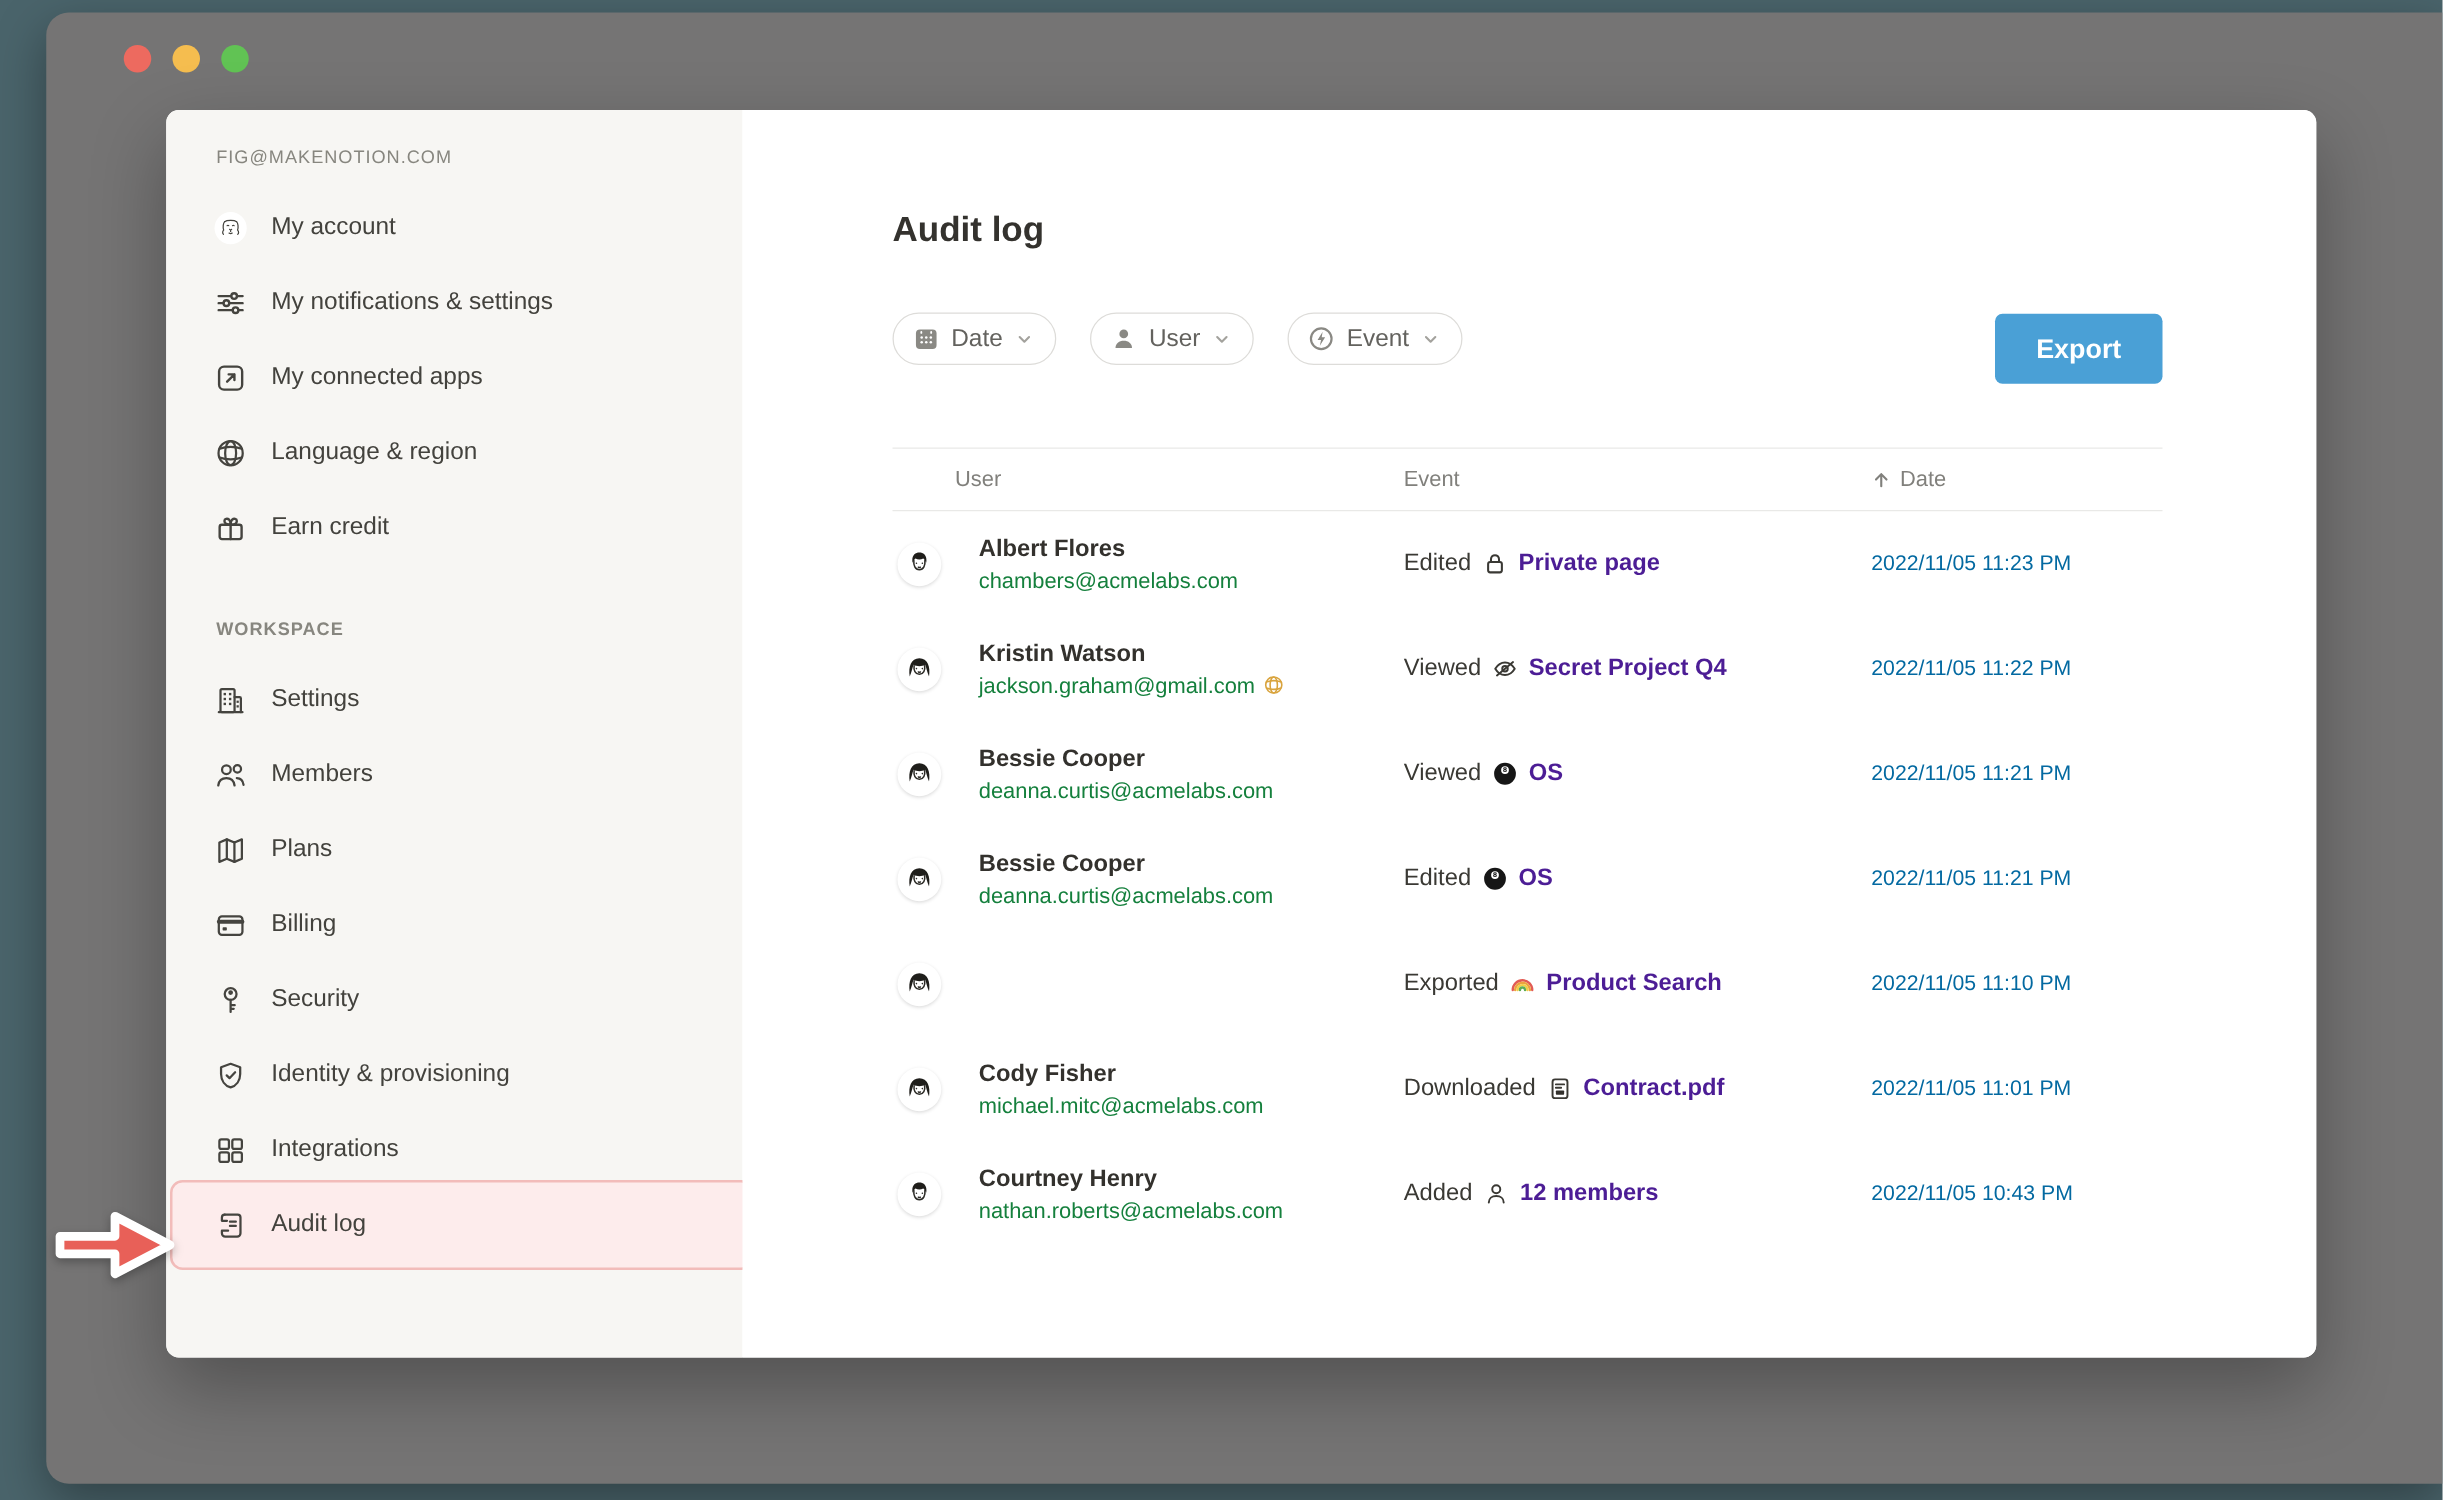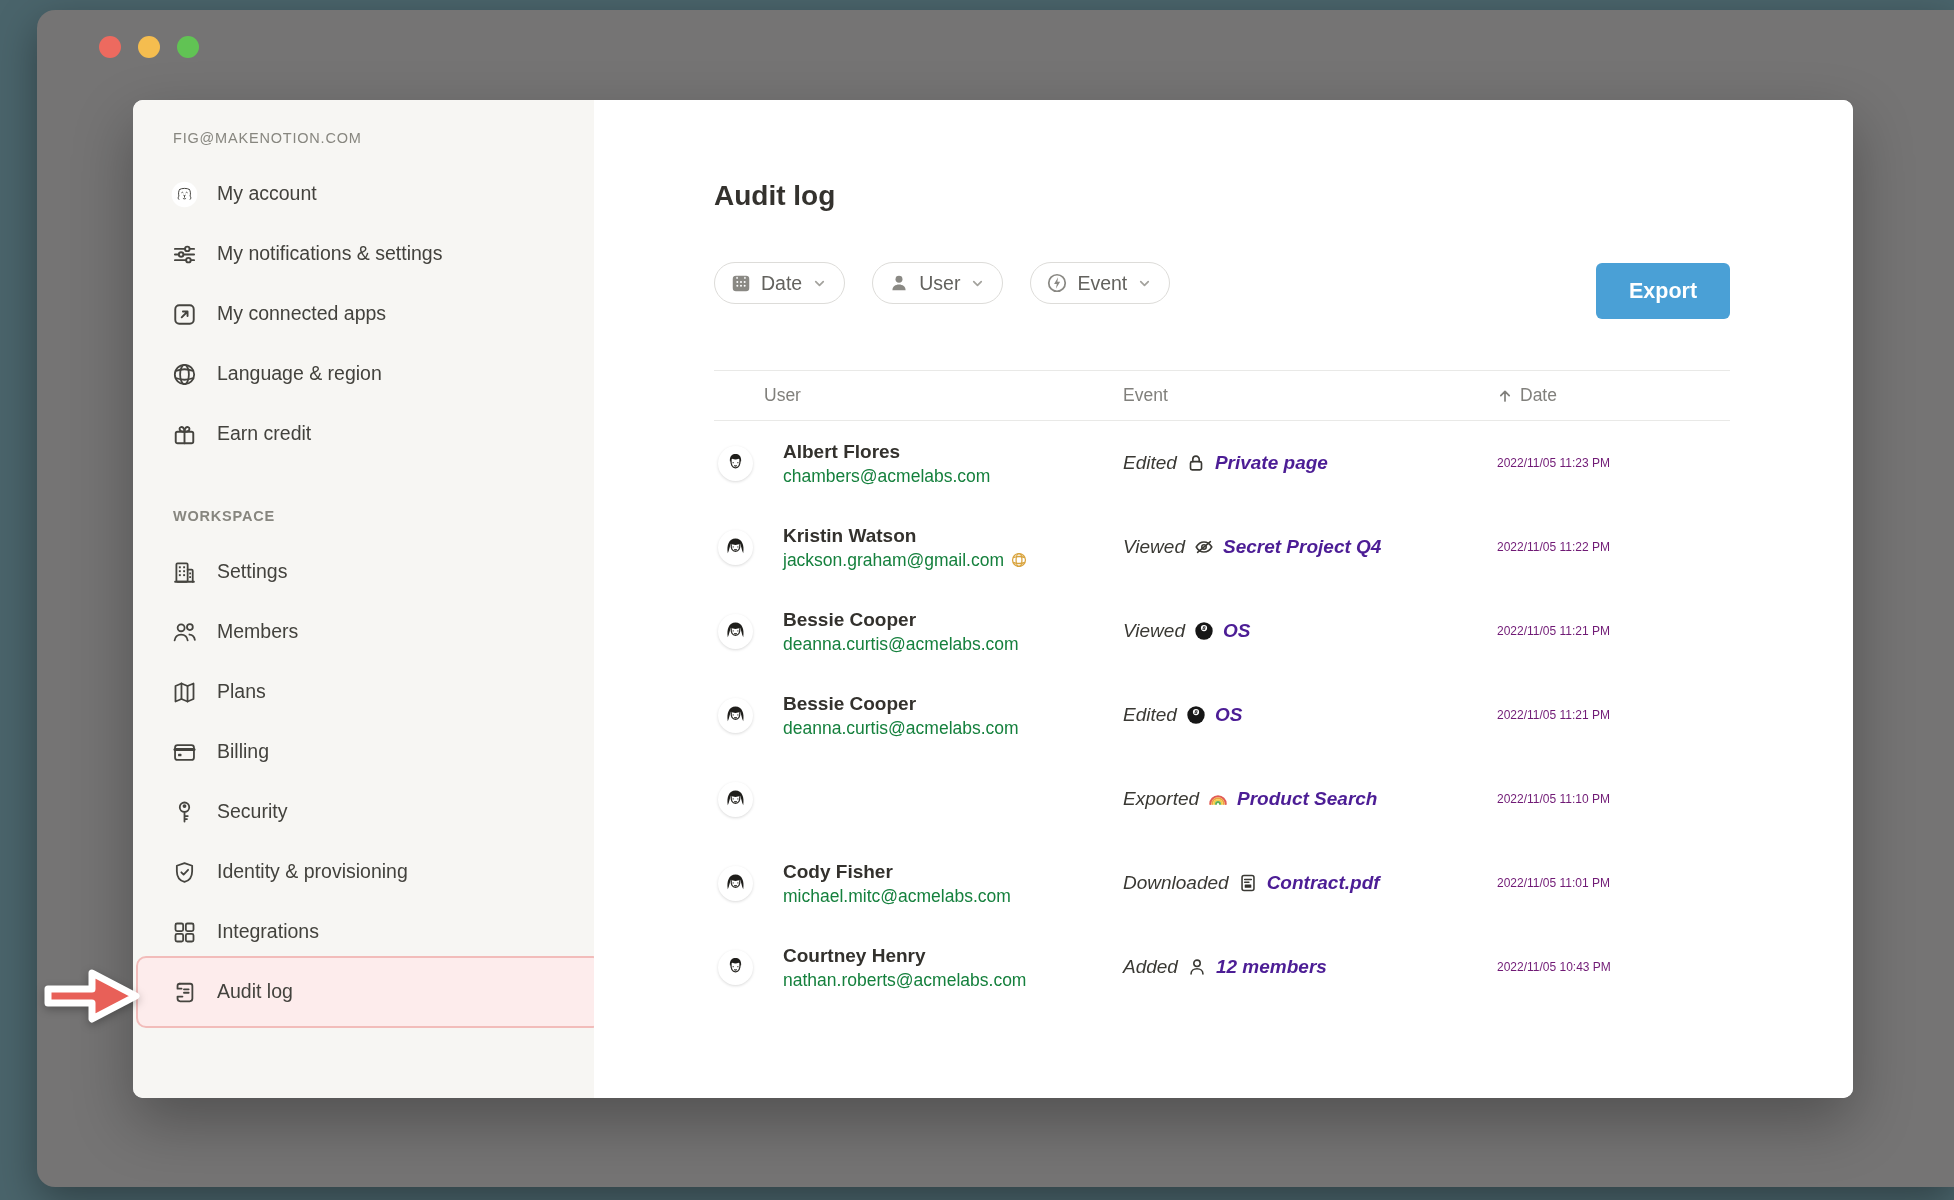--- a/index.html
+++ b/index.html
@@ -16,21 +16,21 @@
     border-radius:18px 0 0 18px;
     box-shadow:0 14px 40px rgba(0,0,0,.35);
   }
   .traffic-lights{position:absolute;left:62px;top:26px;display:flex;gap:17px;}
   .tl{width:22px;height:22px;border-radius:50%;display:block;}
   .tl.red{background:var(--tl-red,#ed6a5f);}
   .tl.yellow{background:var(--tl-yellow,#f5bd4f);}
   .tl.green{background:var(--tl-green,#61c354);}
   
   .dialog{
-    position:absolute;left:96px;top:90px;width:1720px;height:998px;
+    position:absolute;left:96px;top:78px;width:1720px;height:998px;
     border-radius:10px;background:#fff;display:flex;
     box-shadow:0 24px 60px rgba(0,0,0,.30);
   }
   
   .sidebar{
     width:461px;flex:0 0 461px;background:var(--sidebar-bg,#f7f6f3);
     border-radius:10px 0 0 10px;position:relative;box-sizing:border-box;
     padding-top:28px;
   }
   .sb-header{
@@ -106,25 +106,25 @@
     align-items:center;
   }
   .cell.user{display:flex;align-items:center;gap:30px;padding-left:4px;}
   .avatar{width:35px;height:35px;flex:0 0 35px;border-radius:50%;
     box-shadow:0 1px 3px rgba(0,0,0,.15);display:inline-flex;}
   .avatar svg{width:100%;height:100%;}
   .u-name{font-size:19px;font-weight:700;color:#33312d;line-height:25px;}
   .u-email{font-size:17.5px;color:#15803d;line-height:24px;display:flex;align-items:center;gap:6px;}
   .u-email .email-badge{width:18px;height:18px;display:inline-flex;}
   .u-email .email-badge svg{width:100%;height:100%;}
-  .cell.event{display:flex;align-items:center;gap:8px;font-size:19px;color:#3a3934;font-style:italic;}
+  .cell.event{display:flex;align-items:center;gap:8px;font-size:19px;color:#3a3934;}
   .cell.event .ev-icon{width:22px;height:22px;display:inline-flex;}
   .cell.event .ev-icon svg{width:100%;height:100%;}
   .cell.event .target{font-weight:700;color:#4c1d95;}
-  .cell.date{font-size:12px;color:#701a75;}
+  .cell.date{font-size:17px;color:#0369a1;}
 </style>
 </head>
 <body style="background: rgb(74, 100, 107);">
 
 <div class="window">
   <div class="traffic-lights">
     <span class="tl red"></span>
     <span class="tl yellow"></span>
     <span class="tl green"></span>
   </div>

